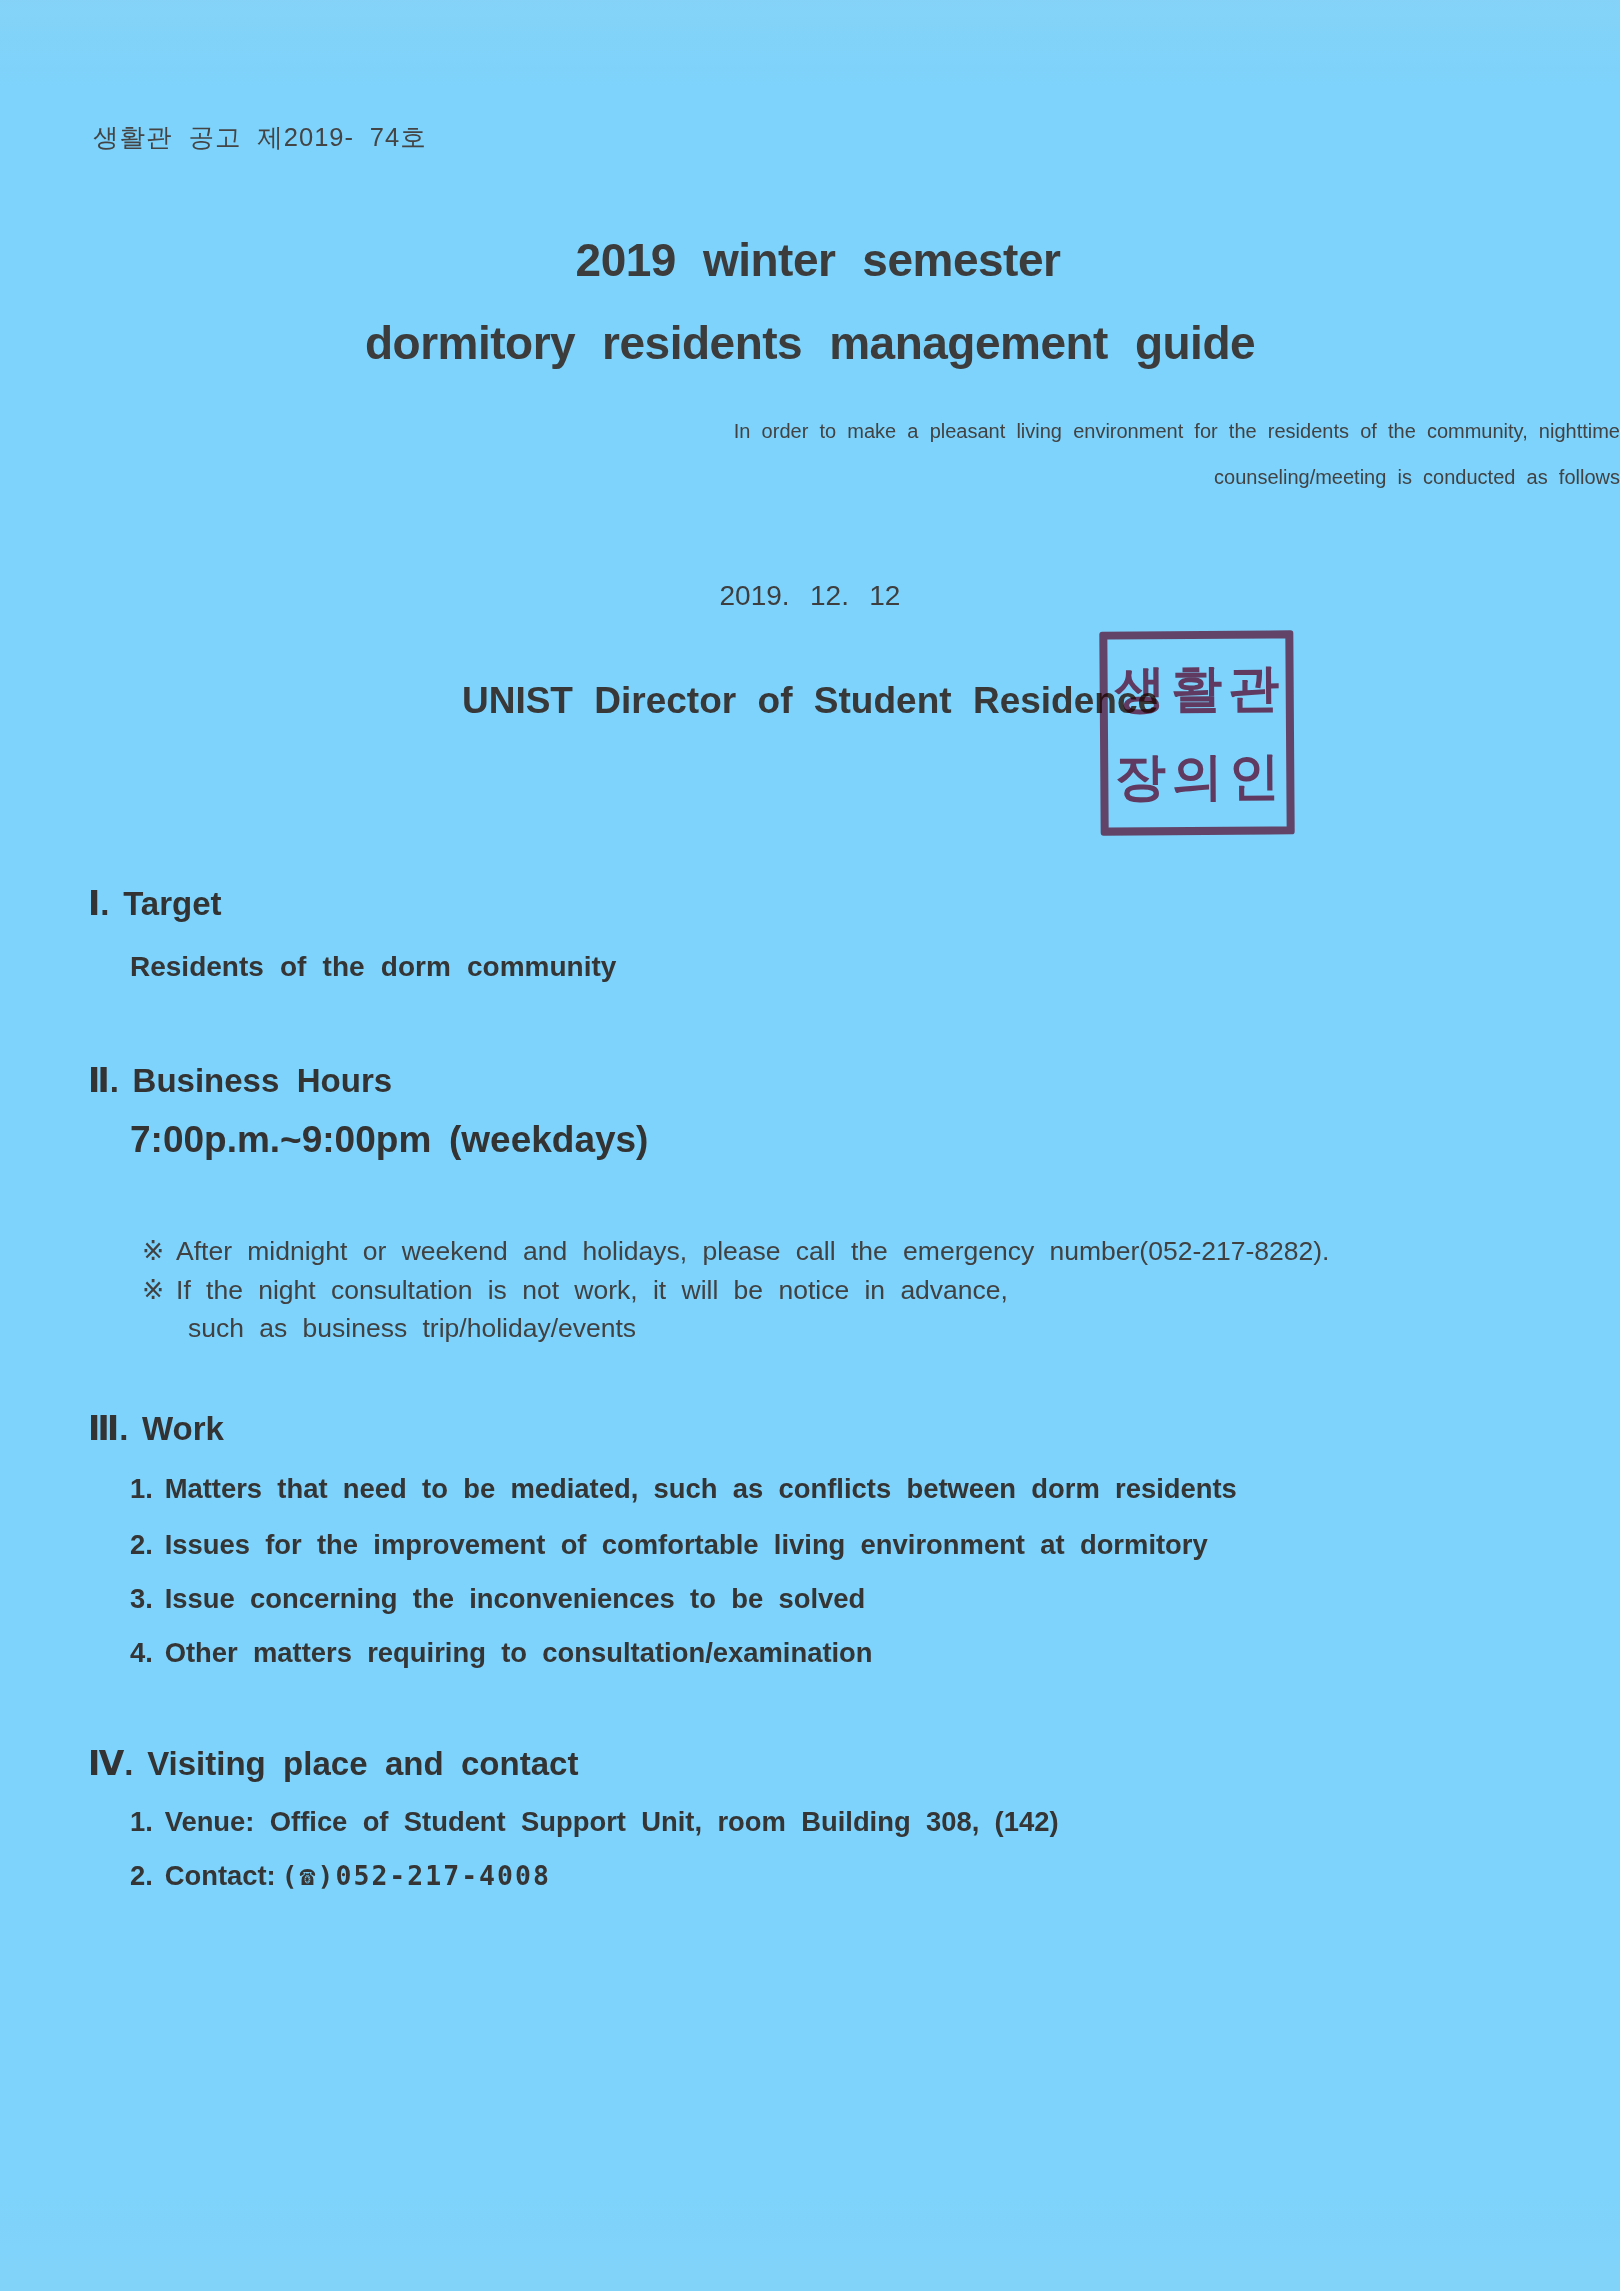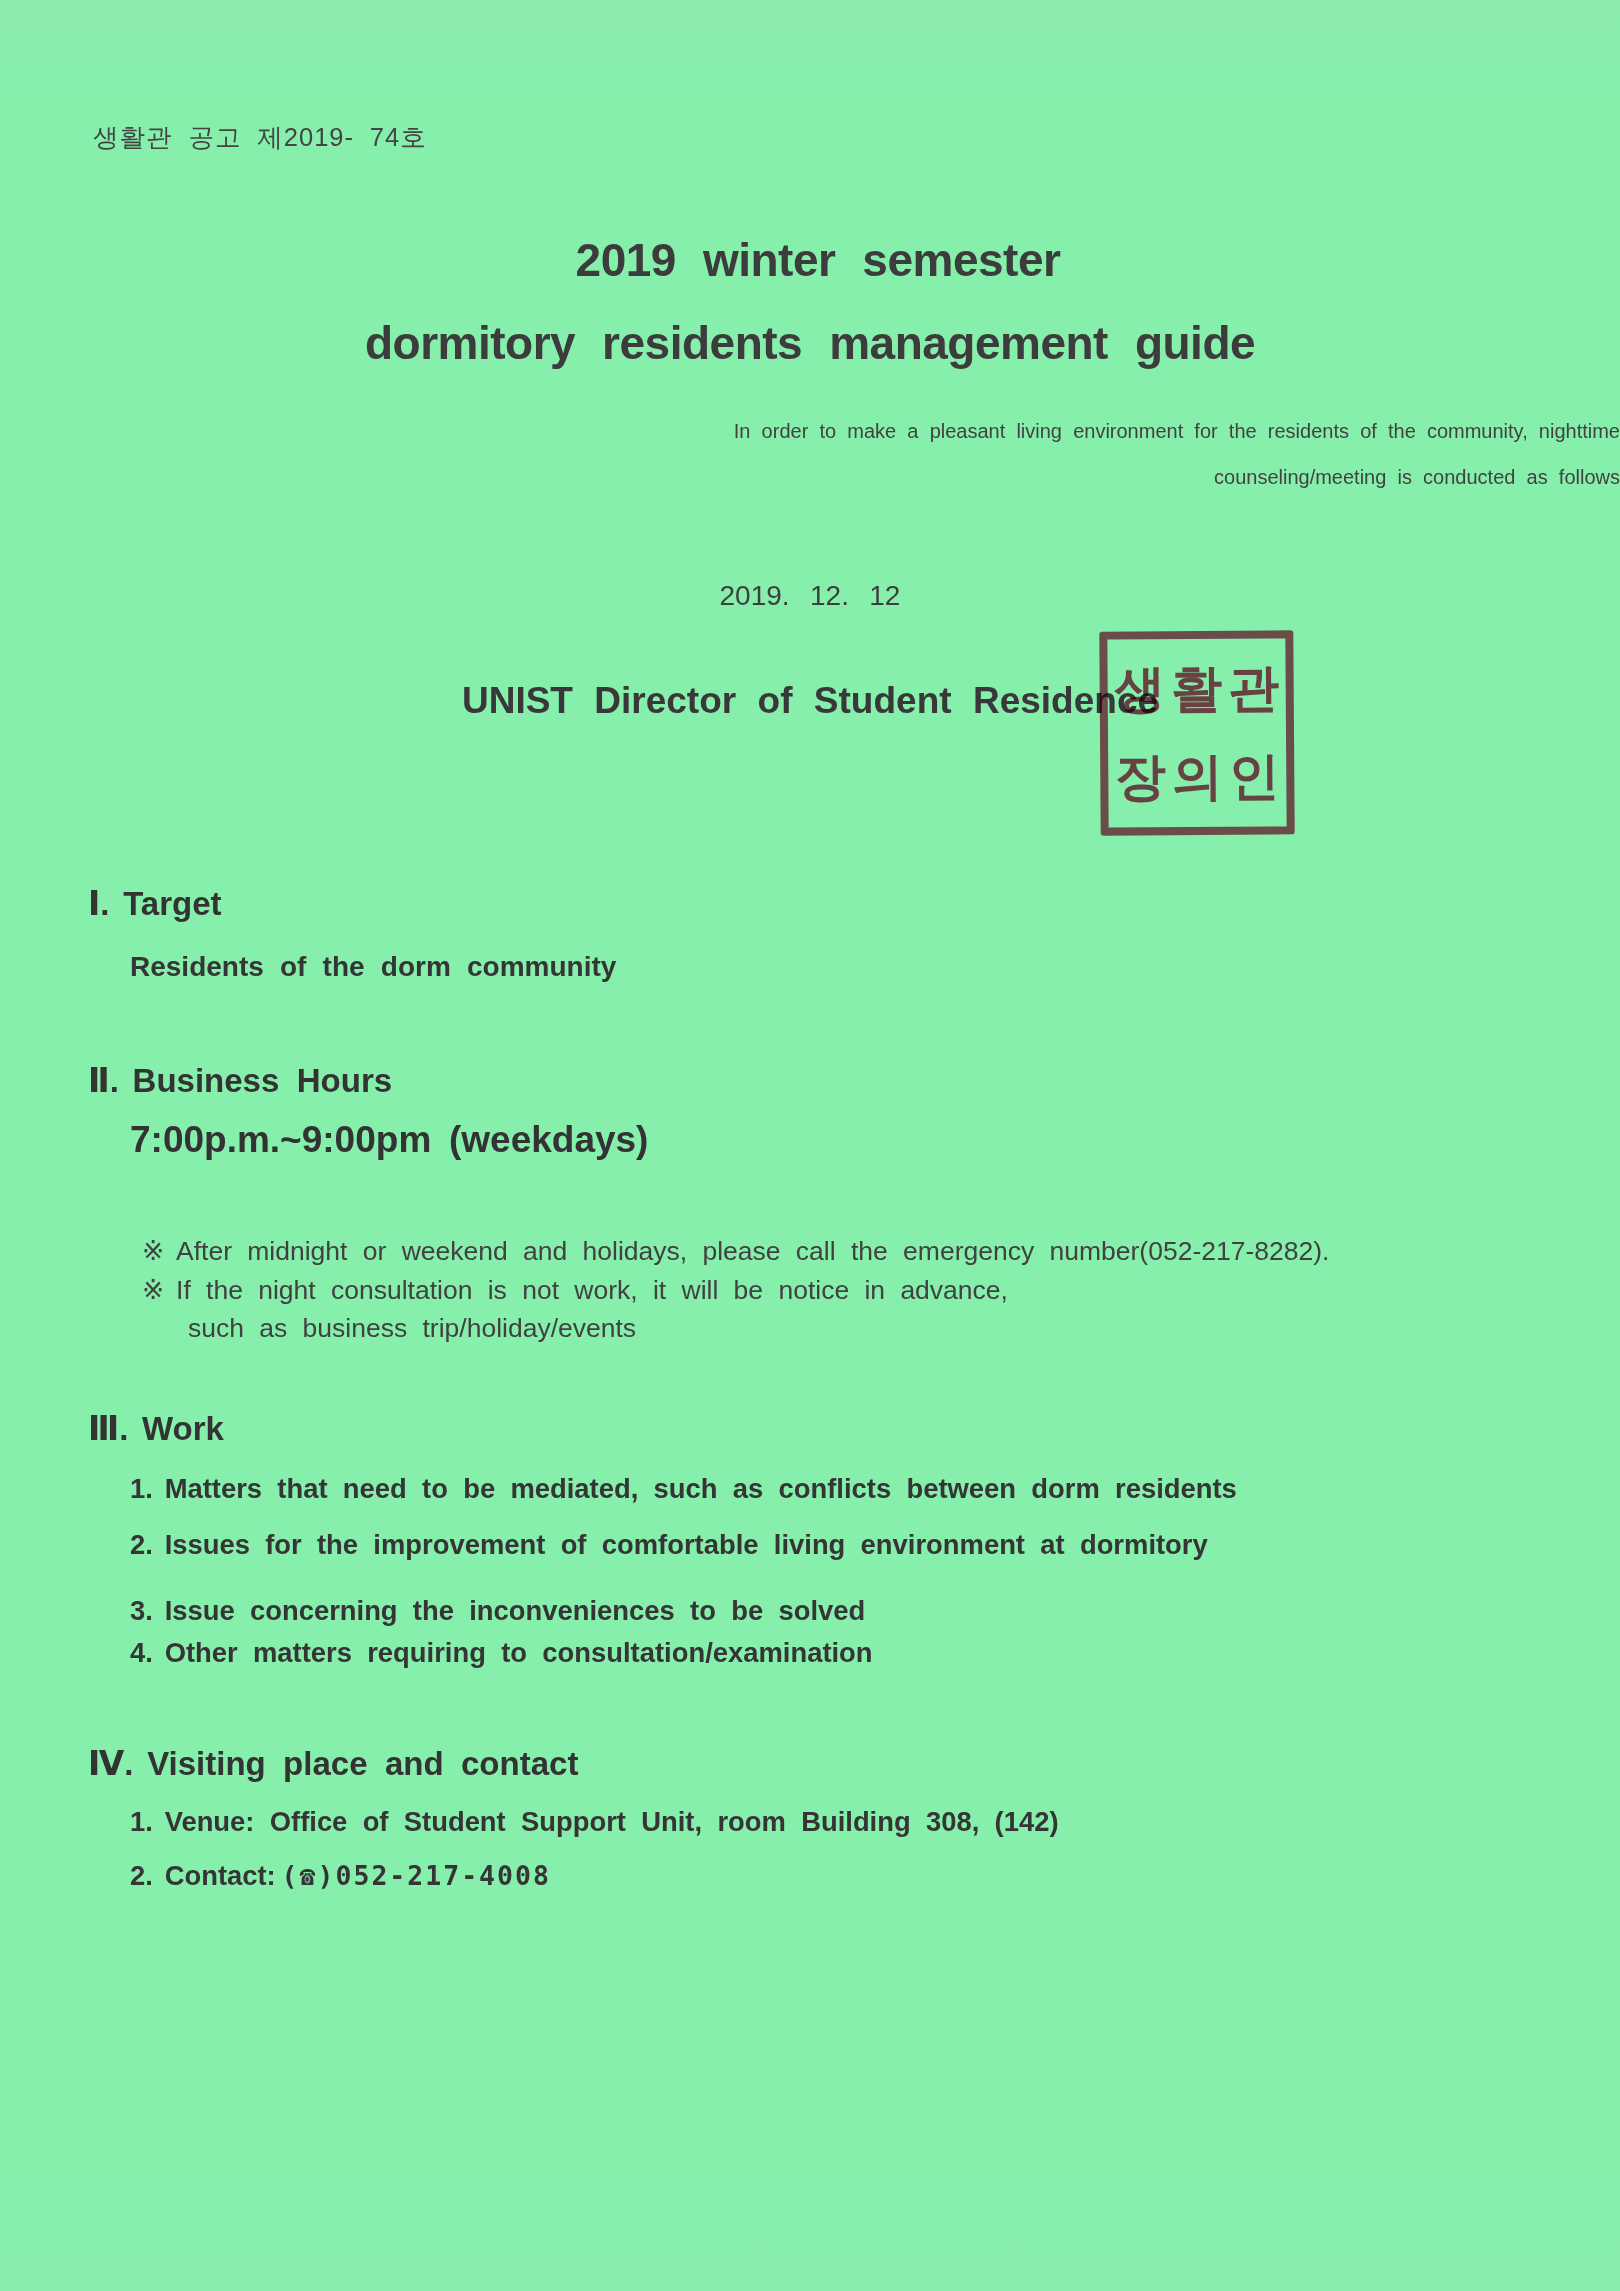--- a/index.html
+++ b/index.html
@@ -6,21 +6,21 @@
     margin: 0;
     padding: 0;
     background: #e8e8e8;
     font-family: "Liberation Sans", "DejaVu Sans", sans-serif;
   }
   .page {
     position: relative;
     width: 1620px;
     height: 2292px;
     margin: 0 auto;
-    background: #86efac;
+    background: #7dd3fc;
     color: #3a3a3a;
     overflow: hidden;
   }
   
   .page::before {
     content: "";
     position: absolute;
     inset: 0;
     background: linear-gradient(180deg, rgba(200,205,205,0.10) 0%, rgba(255,255,255,0) 4%),
                 linear-gradient(0deg, rgba(210,212,212,0.06) 0%, rgba(255,255,255,0) 5%);
@@ -150,21 +150,21 @@
   .s1-b { top: 951px; }
   .s2-h { top: 1061px; }
   .s2-hours { top: 1119px; }
   .s2-n1 { top: 1196px; }
   .s2-n2 { top: 1235px; }
   .s2-n3 { top: 1274px; }
   .s2-n4 { top: 1313px; }
   .s3-h { top: 1409px; }
   .s3-i1 { top: 1473px; }
   .s3-i2 { top: 1529px; }
-  .s3-i3 { top: 1583px; margin-top: 12px; }
+  .s3-i3 { top: 1583px; }
   .s3-i4 { top: 1637px; }
   .s4-h { top: 1744px; }
   .s4-i1 { top: 1806px; }
   .s4-i2 { top: 1860px; }
 </style>
 </head>
 <body>
 
 <div class="page">
 

